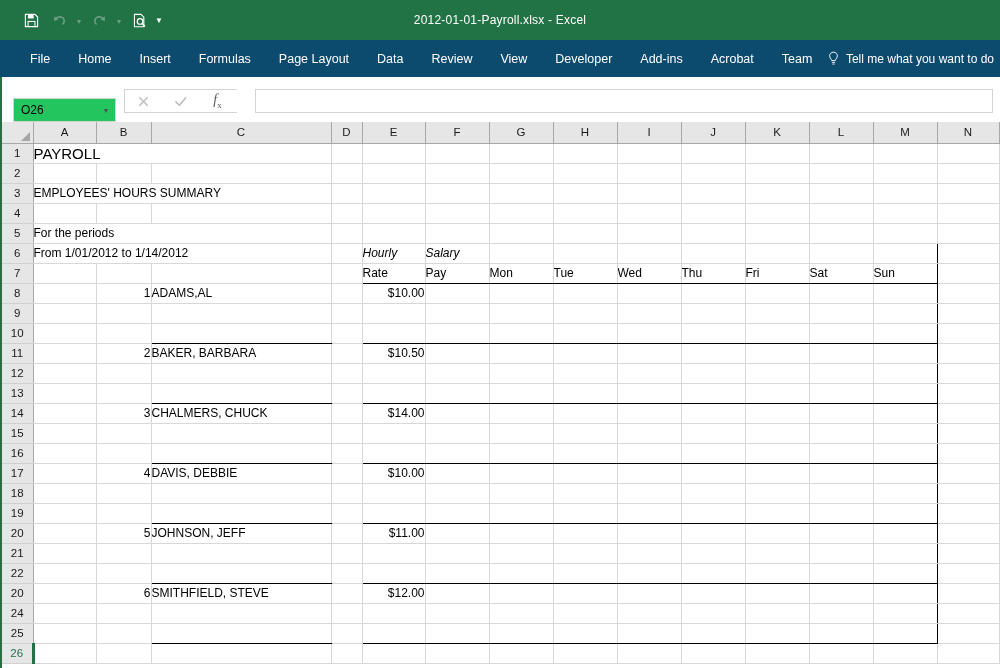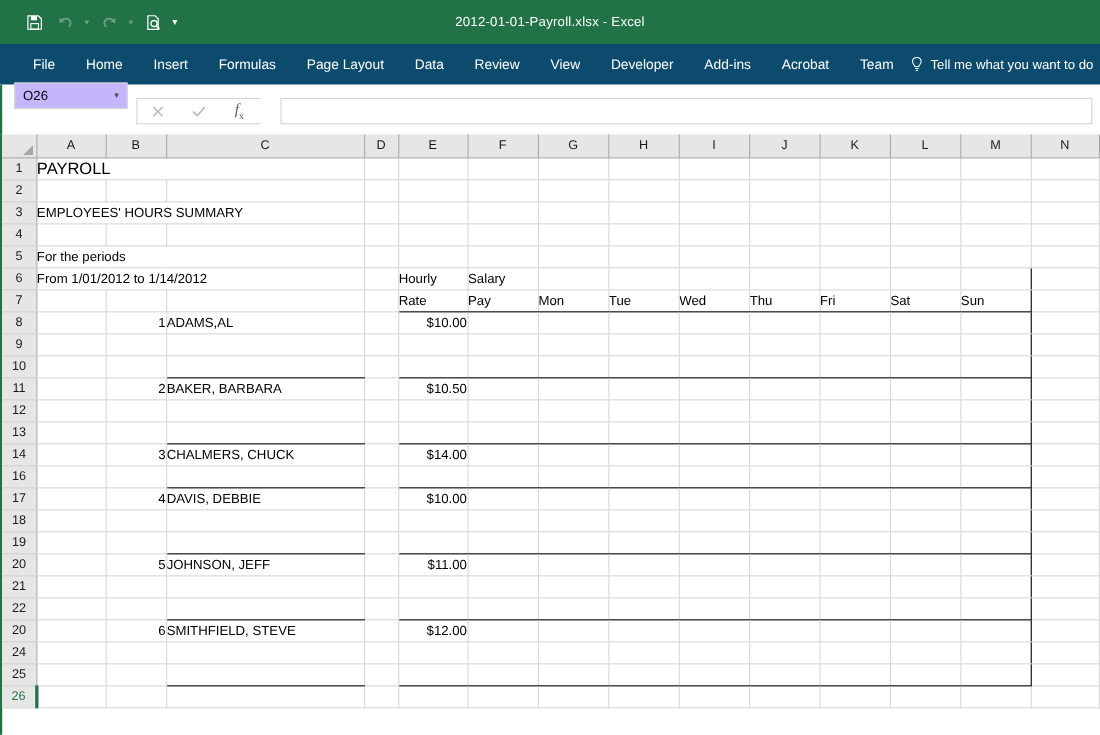--- a/index.html
+++ b/index.html
@@ -61,23 +61,23 @@
   }
   .bulb { width: 13px; height: 15px; display: block; }
 
   
   .formulabar-area {
     position: absolute; left: 0; top: 77px; width: 1000px; height: 45px;
     background: #ffffff;
     border-left: 2px solid #217346;
   }
   .namebox {
-    position: absolute; left: 13px; top: 75px;
+    position: absolute; left: 13px; top: 98px;
     width: 103px; height: 24px;
-    background: #c4b5fd; border: 1px solid #d4d4d4;
+    background: #22c55e; border: 1px solid #d4d4d4;
     display: flex; align-items: center;
   }
   .namebox-text {
     flex: 1; padding-left: 7px; font-size: 12px; color: #000;
   }
   .namebox-caret {
     width: 18px; text-align: center; font-size: 7px; color: #505050;
   }
   .dots {
     position: absolute; left: 128px; top: 95px;
@@ -165,21 +165,21 @@
     vertical-align: middle;
     overflow: hidden; white-space: nowrap;
     padding: 0 2px 0 3px;
   }
   .ovf { overflow: visible; position: relative; z-index: 2; }
   .big { font-size: 15px; }
   .r  { text-align: right; padding-right: 4px; }
   .l  { text-align: left; }
 
   
-  .bt { border-top: 1px solid #000 !important; }
+  .bt { border-top: 1px solid #000 !important; font-style: italic; }
   .bb { border-bottom: 1px solid #000 !important; }
   .bl { border-left: 1px solid #000 !important; }
   .br { border-right: 1px solid #000 !important; }
 
   
   .lastrow .rhdr, .lastrow .c { height: 20px; }
 </style>
 </head>
 <body>
 
@@ -558,20 +558,37 @@
       <td class="c bl"></td>
       <td class="c bl"></td>
       <td class="c bl"></td>
       <td class="c bl"></td>
       <td class="c bl"></td>
       <td class="c bl"></td>
       <td class="c bl br"></td>
       <td class="c"></td>
     </tr>
     <tr>
+      <td class="rhdr">15</td>
+      <td class="c"></td>
+      <td class="c"></td>
+      <td class="c bl"></td>
+      <td class="c"></td>
+      <td class="c bl"></td>
+      <td class="c bl"></td>
+      <td class="c bl"></td>
+      <td class="c bl"></td>
+      <td class="c bl"></td>
+      <td class="c bl"></td>
+      <td class="c bl"></td>
+      <td class="c bl"></td>
+      <td class="c bl br"></td>
+      <td class="c"></td>
+    </tr>
+    <tr>
       <td class="rhdr">16</td>
       <td class="c"></td>
       <td class="c"></td>
       <td class="c bl bb"></td>
       <td class="c"></td>
       <td class="c bl bb"></td>
       <td class="c bl bb"></td>
       <td class="c bl bb"></td>
       <td class="c bl bb"></td>
       <td class="c bl bb"></td>

